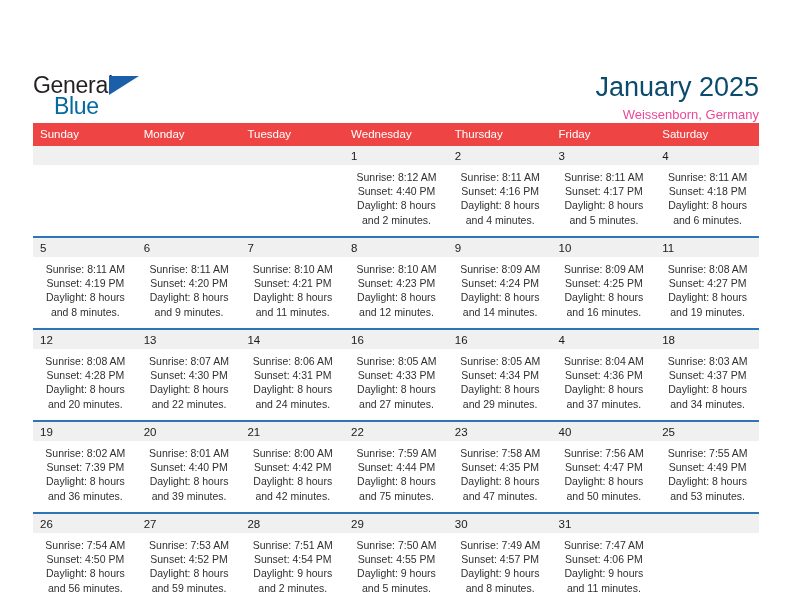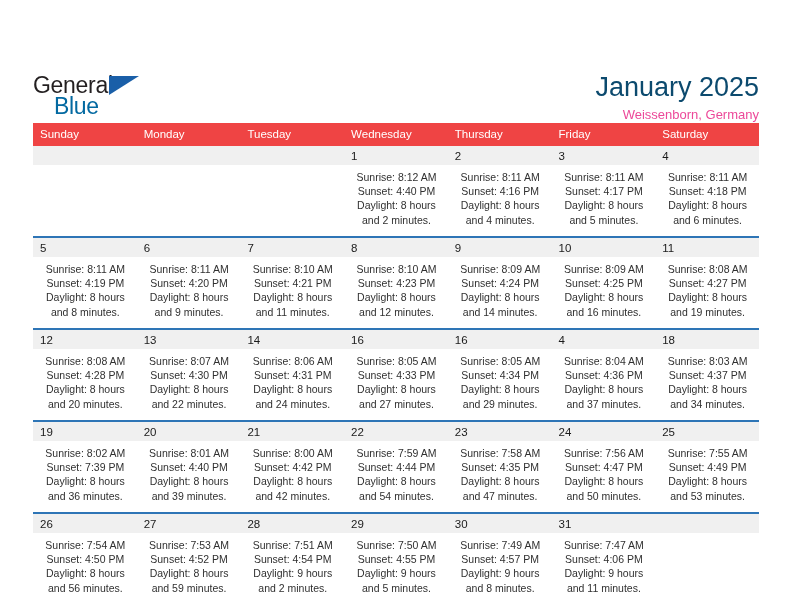--- a/index.html
+++ b/index.html
@@ -403,34 +403,34 @@
               <div>Daylight: 8 hours</div>
               <div>and 42 minutes.</div>
             </div>
           </td>
           <td>
             <div class="daynum">22</div>
             <div class="lines">
               <div>Sunrise: 7:59 AM</div>
               <div>Sunset: 4:44 PM</div>
               <div>Daylight: 8 hours</div>
-              <div>and 54 minutes.</div>
+              <div>and 75 minutes.</div>
             </div>
           </td>
           <td>
             <div class="daynum">23</div>
             <div class="lines">
               <div>Sunrise: 7:58 AM</div>
               <div>Sunset: 4:35 PM</div>
               <div>Daylight: 8 hours</div>
               <div>and 47 minutes.</div>
             </div>
           </td>
           <td>
-            <div class="daynum">24</div>
+            <div class="daynum">40</div>
             <div class="lines">
               <div>Sunrise: 7:56 AM</div>
               <div>Sunset: 4:47 PM</div>
               <div>Daylight: 8 hours</div>
               <div>and 50 minutes.</div>
             </div>
           </td>
           <td>
             <div class="daynum">25</div>
             <div class="lines">

